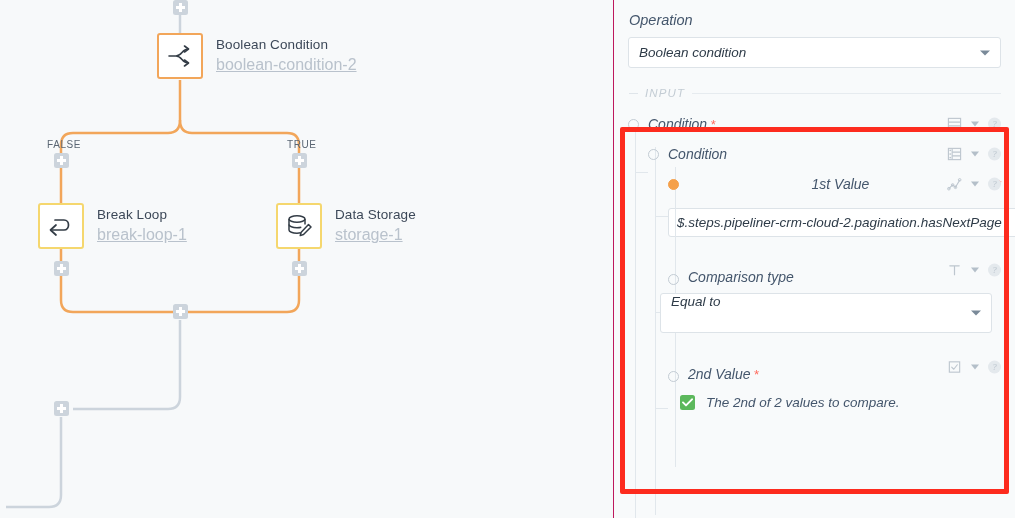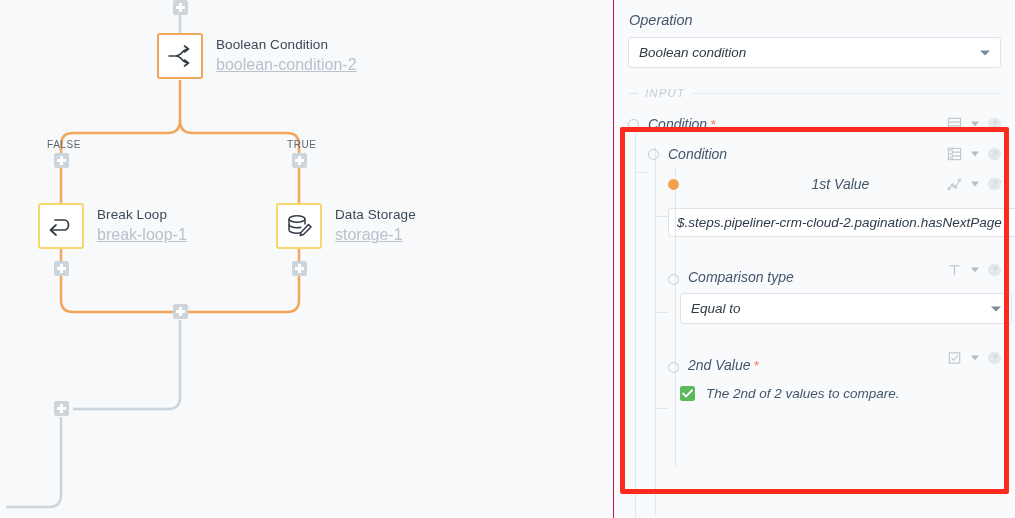--- a/index.html
+++ b/index.html
@@ -167,23 +167,23 @@
     display: flex; align-items: center;
     padding: 0 8px;
     font-size: 13.5px; color: #2e3b48;
     margin-left: 40px;
     overflow: hidden;
     white-space: nowrap;
   }
   .field-input span { display: inline-block; white-space: nowrap; }
 
   .field-select {
-    height: 31px; margin-left: 52px;
+    height: 40px; margin-left: 32px;
     background: #fff; border: 1px solid #dde3e8; border-radius: 3px;
-    display: flex; align-items: center;
+    display: flex; 
     padding: 0 28px 0 10px;
     font-size: 13.5px; color: #2e3b48;
     position: relative;
   }
   .field-select .caret {
     position: absolute; right: 10px; top: 50%;
     width: 0; height: 0;
     border-left: 5px solid transparent;
     border-right: 5px solid transparent;
     border-top: 5.5px solid #7a8a99;

